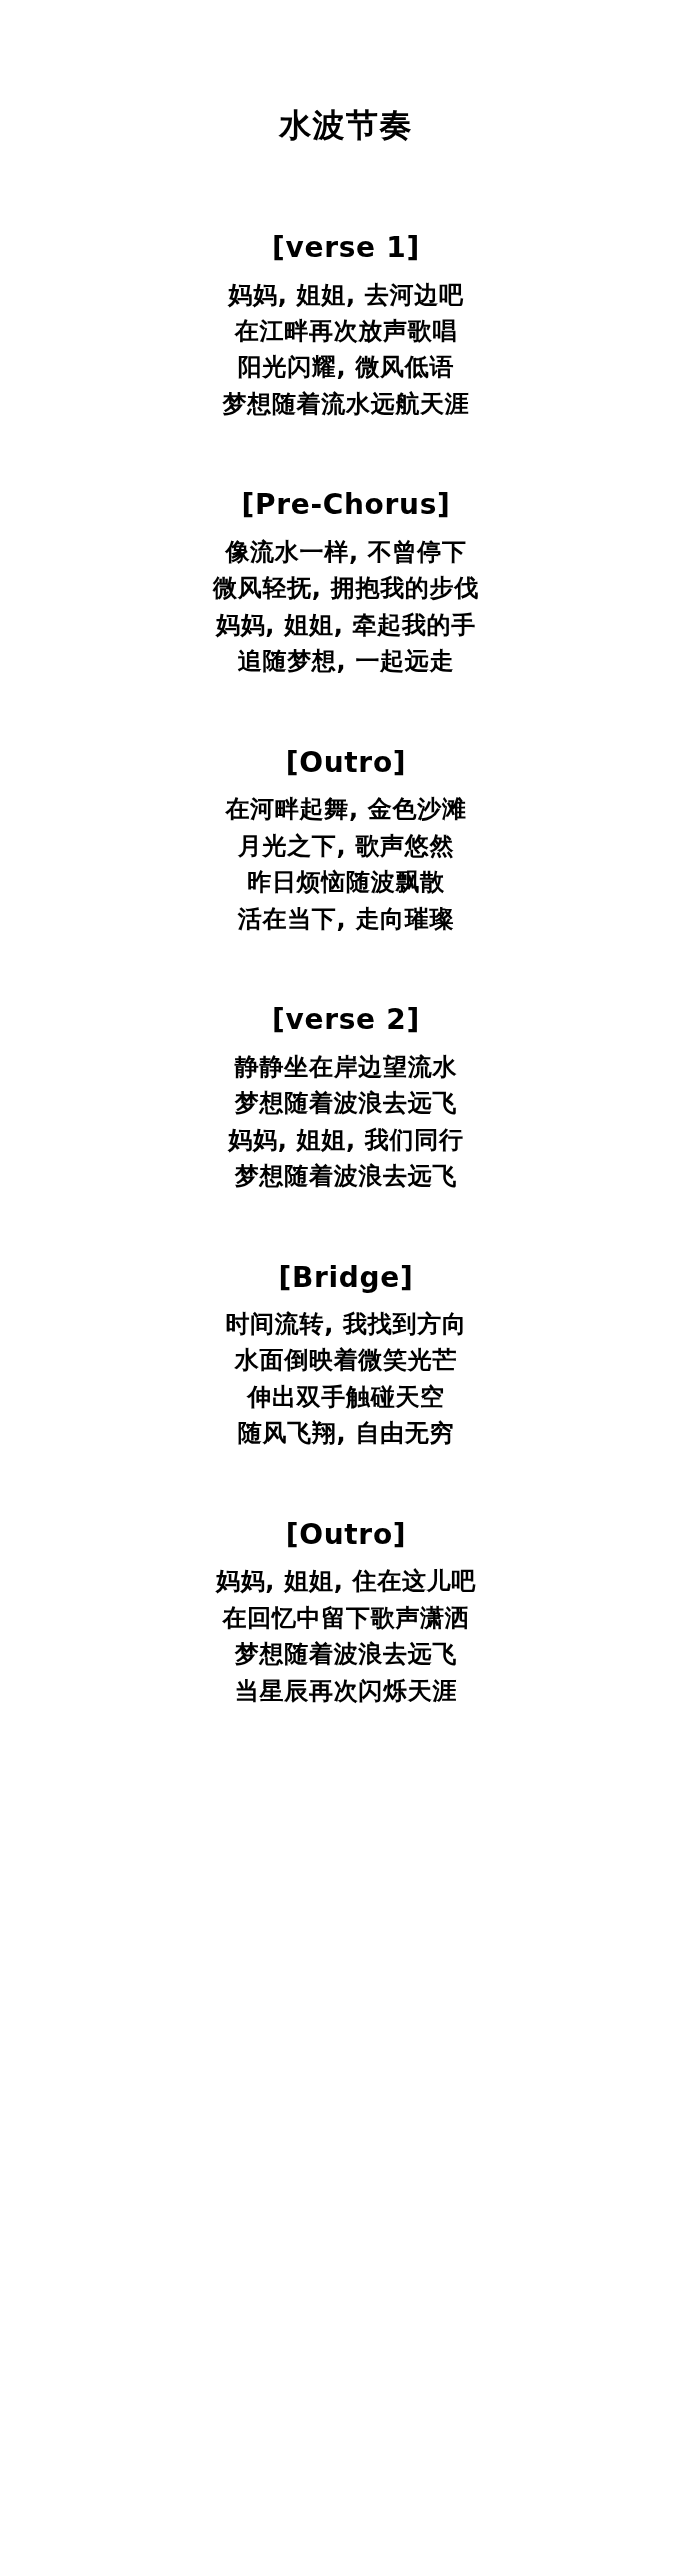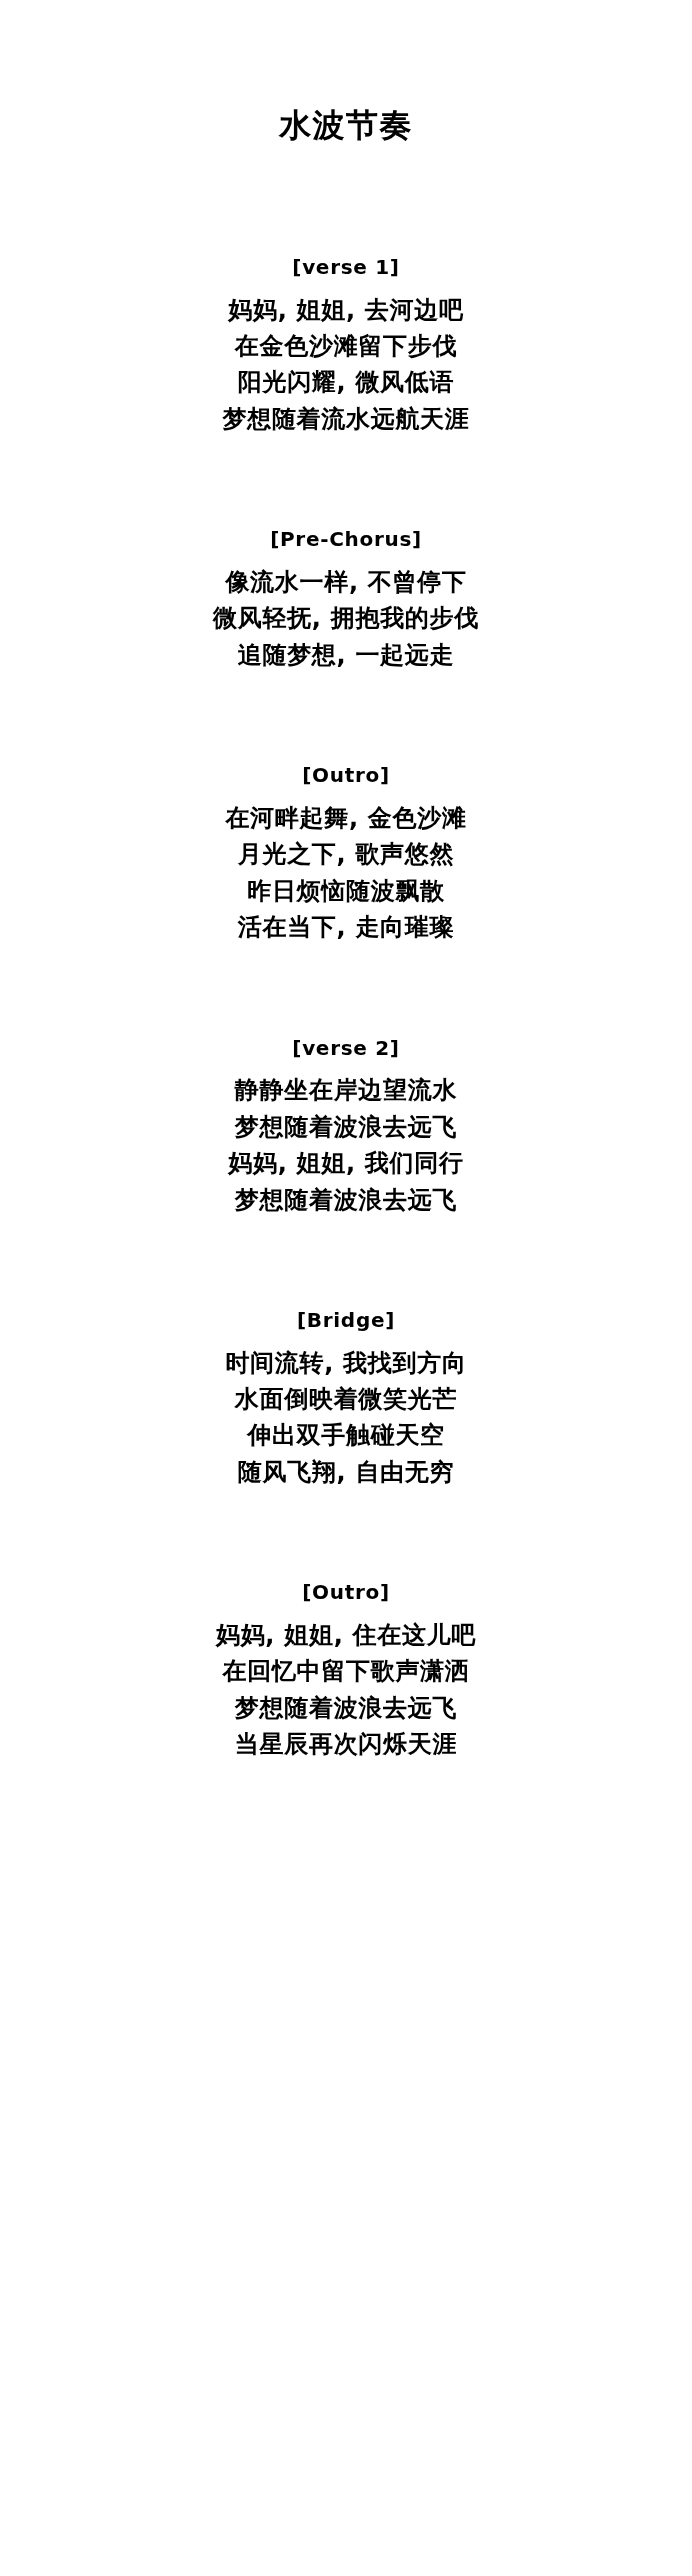--- a/index.html
+++ b/index.html
@@ -15,39 +15,38 @@
     overflow: hidden;
   }
   .page {
     width: 692px;
     height: 2532px;
     box-sizing: border-box;
     padding: 104px 28px 28px 28px;
     display: flex;
     flex-direction: column;
     align-items: center;
-    gap: 24px;
   }
   .song-title {
     font-size: 32px;
     font-weight: bold;
     letter-spacing: 1.4px;
     text-align: center;
     margin: 0 0 83px 0;
   }
   .section {
     width: 100%;
     text-align: center;
     margin-bottom: 66px;
   }
   .section:last-child {
     margin-bottom: 0;
   }
   .section-label {
-    font-size: 20px;
+    font-size: 28px;
     font-weight: bold;
     letter-spacing: 0.7px;
     margin-bottom: 12.5px;
   }
   .lyric-line {
     font-size: 24px;
     font-weight: bold;
     line-height: 1.52;
     letter-spacing: 0.7px;
     white-space: nowrap;
@@ -55,29 +54,30 @@
 </style>
 </head>
 <body>
 
 <div class="page">
   <h1 class="song-title">水波节奏</h1>
 
   <div class="section">
     <div class="section-label">[verse 1]</div>
     <div class="lyric-line">妈妈, 姐姐, 去河边吧</div>
-    <div class="lyric-line">在金色沙滩留下步伐</div>
+    <div class="lyric-line">在江畔再次放声歌唱</div>
     <div class="lyric-line">阳光闪耀, 微风低语</div>
     <div class="lyric-line">梦想随着流水远航天涯</div>
   </div>
 
   <div class="section">
     <div class="section-label">[Pre-Chorus]</div>
     <div class="lyric-line">像流水一样, 不曾停下</div>
     <div class="lyric-line">微风轻抚, 拥抱我的步伐</div>
+    <div class="lyric-line">妈妈, 姐姐, 牵起我的手</div>
     <div class="lyric-line">追随梦想, 一起远走</div>
   </div>
 
   <div class="section">
     <div class="section-label">[Outro]</div>
     <div class="lyric-line">在河畔起舞, 金色沙滩</div>
     <div class="lyric-line">月光之下, 歌声悠然</div>
     <div class="lyric-line">昨日烦恼随波飘散</div>
     <div class="lyric-line">活在当下, 走向璀璨</div>
   </div>

